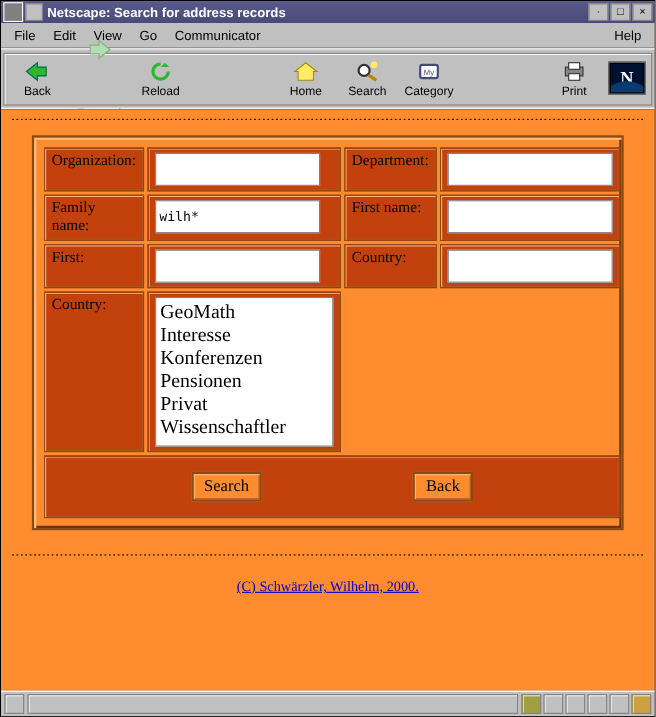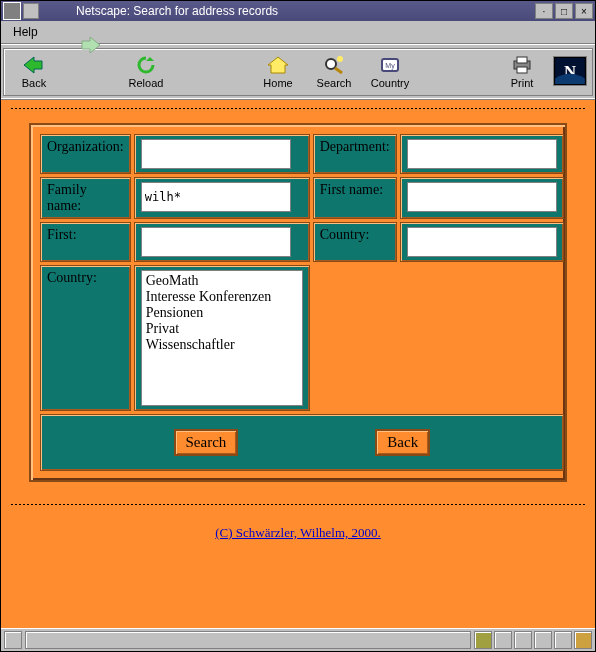--- a/index.html
+++ b/index.html
@@ -33,21 +33,21 @@
     background: #808080;
     border: 1px solid #fff;
     margin-right: 2px;
   }
   .titlebar .pinicon {
     width: 14px; height: 14px;
     margin-right: 4px;
     background: #c0c0c0;
     border: 1px solid #808080;
   }
-  .titlebar .titletext { flex: 1; font-weight: normal; margin-left: 33px; }
+  .titlebar .titletext { flex: 1; font-weight: bold; }
   .titlebar .ctrl {
     width: 16px; height: 14px;
     background: #c0c0c0;
     border: 1px solid #808080;
     margin-left: 2px;
     display: flex; align-items: center; justify-content: center;
     color: #000; font-size: 10px;
   }
   
   .menubar {
@@ -128,21 +128,21 @@
     box-shadow: inset 2px 2px 0 #ffc080, inset -2px -2px 0 #6a3510;
     padding: 6px;
     margin: 0 18px;
   }
   .formtable {
     border-collapse: separate;
     border-spacing: 3px;
     width: 100%;
   }
   .fcell {
-    background: #0f766e;
+    background: #c2410c;
     border: 1px solid #8a4a16;
     box-shadow: inset 1px 1px #ffc080, inset -1px -1px #a85a1e;
     padding: 4px 6px;
     vertical-align: top;
     font-family: "Times New Roman", serif;
     font-size: 14px;
   }
   .flabel { width: 86px; }
   .finput input[type=text] {
     width: 142px;
@@ -153,21 +153,21 @@
     padding: 5px 3px;
     background: #fff;
   }
   .catbox {
     background: #fff;
     border: 1px solid #808080;
     width: 152px;
     height: 130px;
     padding: 2px 4px;
     font-family: "Times New Roman", serif;
-    font-size: 14px;
+    font-size: 18px;
     overflow: auto;
   }
   .catbox div { padding: 0; }
   .btnrow {
     padding: 14px 24px;
     text-align: center;
   }
   .formbtn {
     display: inline-block;
     background: #ff8c2e;
@@ -220,20 +220,27 @@
   <div class="titlebar">
     <div class="appicon"></div>
     <div class="pinicon"></div>
     <div class="titletext">Netscape: Search for address records</div>
     <div class="ctrl">·</div>
     <div class="ctrl">□</div>
     <div class="ctrl">×</div>
   </div>
 
   <div class="menubar">
+    <div class="left">
+      <div class="menuitem">File</div>
+      <div class="menuitem">Edit</div>
+      <div class="menuitem">View</div>
+      <div class="menuitem">Go</div>
+      <div class="menuitem">Communicator</div>
+    </div>
     <div class="menuitem">Help</div>
   </div>
 
   <div class="toolbar">
     <div class="tbwrap">
       <div class="tbtn">
         <svg class="ico" viewBox="0 0 24 20">
             <polygon points="12,2 2,10 12,18 12,14 20,14 20,6 12,6" fill="#2eb82e" stroke="#065" stroke-width="1"></polygon>
           </svg>
         <span>Back</span>
@@ -264,21 +271,21 @@
             <line x1="13" y1="13" x2="20" y2="18" stroke="#b8860b" stroke-width="3"></line>
             <circle cx="18" cy="4" r="3" fill="#ffeb66"></circle>
           </svg>
         <span>Search</span>
       </div>
       <div class="tbtn">
         <svg class="ico" viewBox="0 0 24 20">
             <rect x="4" y="4" width="16" height="12" rx="2" fill="#fff" stroke="#4a4a7a" stroke-width="2"></rect>
             <text x="12" y="13" text-anchor="middle" font-size="7" fill="#4a4a7a" font-family="Arial">My</text>
           </svg>
-        <span>Country</span>
+        <span>Category</span>
       </div>
       <div class="tspacer"></div>
       <div class="tbtn">
         <svg class="ico" viewBox="0 0 24 20">
             <rect x="4" y="6" width="16" height="8" fill="#888" stroke="#333"></rect>
             <rect x="7" y="2" width="10" height="6" fill="#fff" stroke="#333"></rect>
             <rect x="7" y="12" width="10" height="6" fill="#fff" stroke="#333"></rect>
           </svg>
         <span>Print</span>
       </div>

